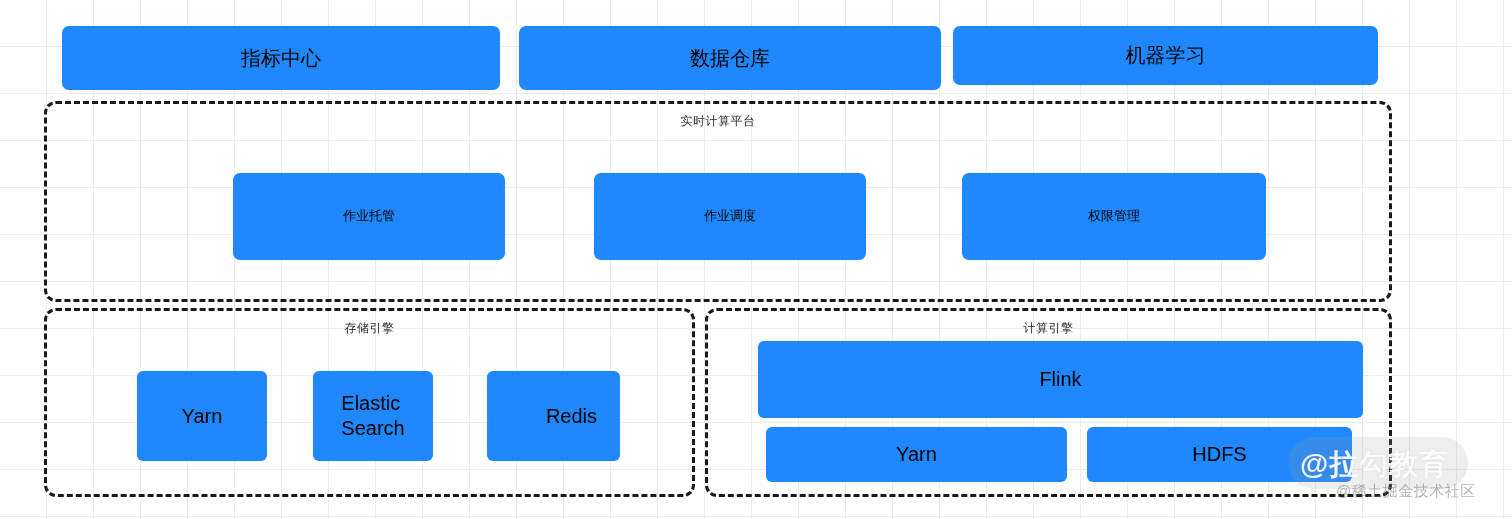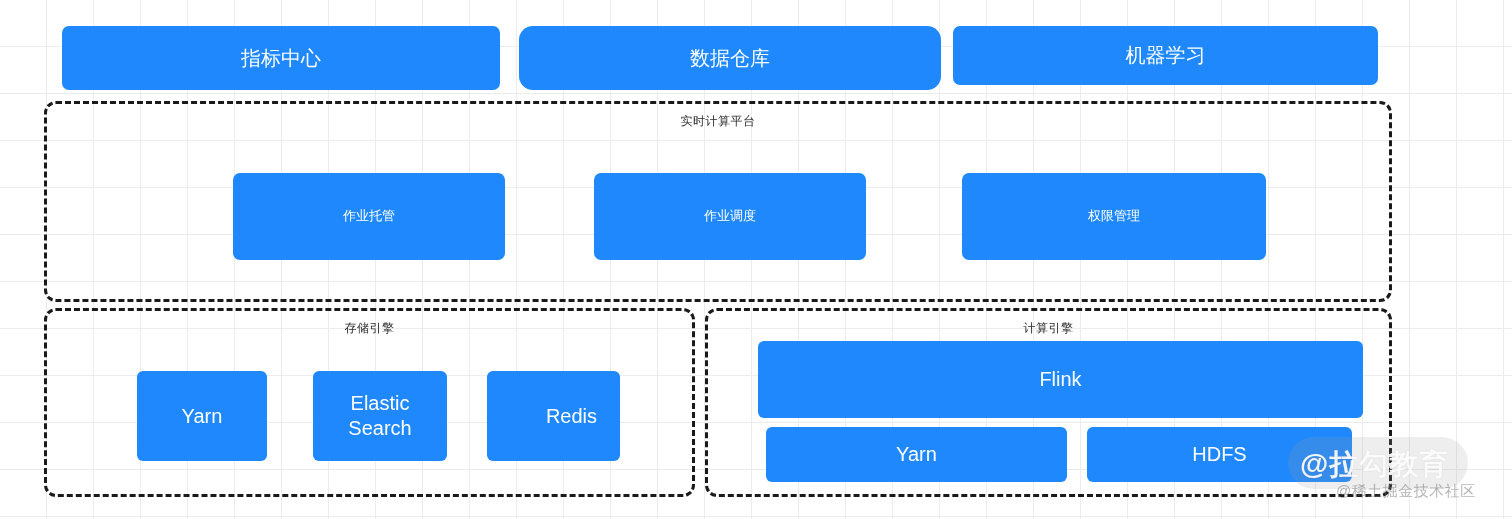--- a/index.html
+++ b/index.html
@@ -20,25 +20,24 @@
     background-position: -1px -1px;
     font-family: "Liberation Sans", "DejaVu Sans", sans-serif;
   }
 
   
   .node {
     position: absolute;
     box-sizing: border-box;
     background: #1E88FC;
     border-radius: 6px;
-    color: #ffffff;
+    color: #000000;
     display: flex;
     align-items: center;
     justify-content: center;
-    text-align: center;
     line-height: 1.25;
     white-space: pre-line;
     -webkit-font-smoothing: antialiased;
   }
   .node.top-row   { font-size: 20px; border-radius: 7px; }
   .node.mid-row   { font-size: 13px; border-radius: 7px; }
   .node.leaf      { font-size: 20px; border-radius: 6px; }
 
   
   .group {
@@ -90,41 +89,41 @@
     letter-spacing: 0.5px;
   }
 </style>
 </head>
 <body>
 
 <div id="canvas">
 
   <div class="node top-row" style="left:62px; top:26px; width:438px; height:64px;">指标中心</div>
 
-  <div class="node top-row" style="left:519px; top:26px; width:422px; height:64px;border-radius:14px;">数据仓库</div>
+  <div class="node top-row" style="left:519px; top:26px; width:422px; height:64px;">数据仓库</div>
 
   <div class="node top-row" style="left:953px; top:26px; width:425px; height:59px;">机器学习</div>
 
   <div class="group" style="left:44px; top:101px; width:1348px; height:201px;">
     <div class="group-title">实时计算平台</div>
   </div>
 
   <div class="node mid-row" style="left:233px; top:173px; width:272px; height:87px;">作业托管</div>
 
   <div class="node mid-row" style="left:594px; top:173px; width:272px; height:87px;">作业调度</div>
 
   <div class="node mid-row" style="left:962px; top:173px; width:304px; height:87px;">权限管理</div>
 
   <div class="group" style="left:44px; top:308px; width:651px; height:189px;">
     <div class="group-title">存储引擎</div>
   </div>
 
   <div class="node leaf" style="left:137px; top:371px; width:130px; height:90px;">Yarn</div>
 
-  <div class="node leaf" style="left:313px; top:371px; width:134px; height:90px;">Elastic
+  <div class="node leaf" style="left:313px; top:371px; width:120px; height:90px;">Elastic
 Search</div>
 
   <div class="node leaf" style="left:487px; top:371px; width:133px; height:90px;padding-left:36px;">Redis</div>
 
   <div class="group" style="left:705px; top:308px; width:687px; height:189px;">
     <div class="group-title">计算引擎</div>
   </div>
 
   <div class="node leaf" style="left:758px; top:341px; width:605px; height:77px;">Flink</div>
 

